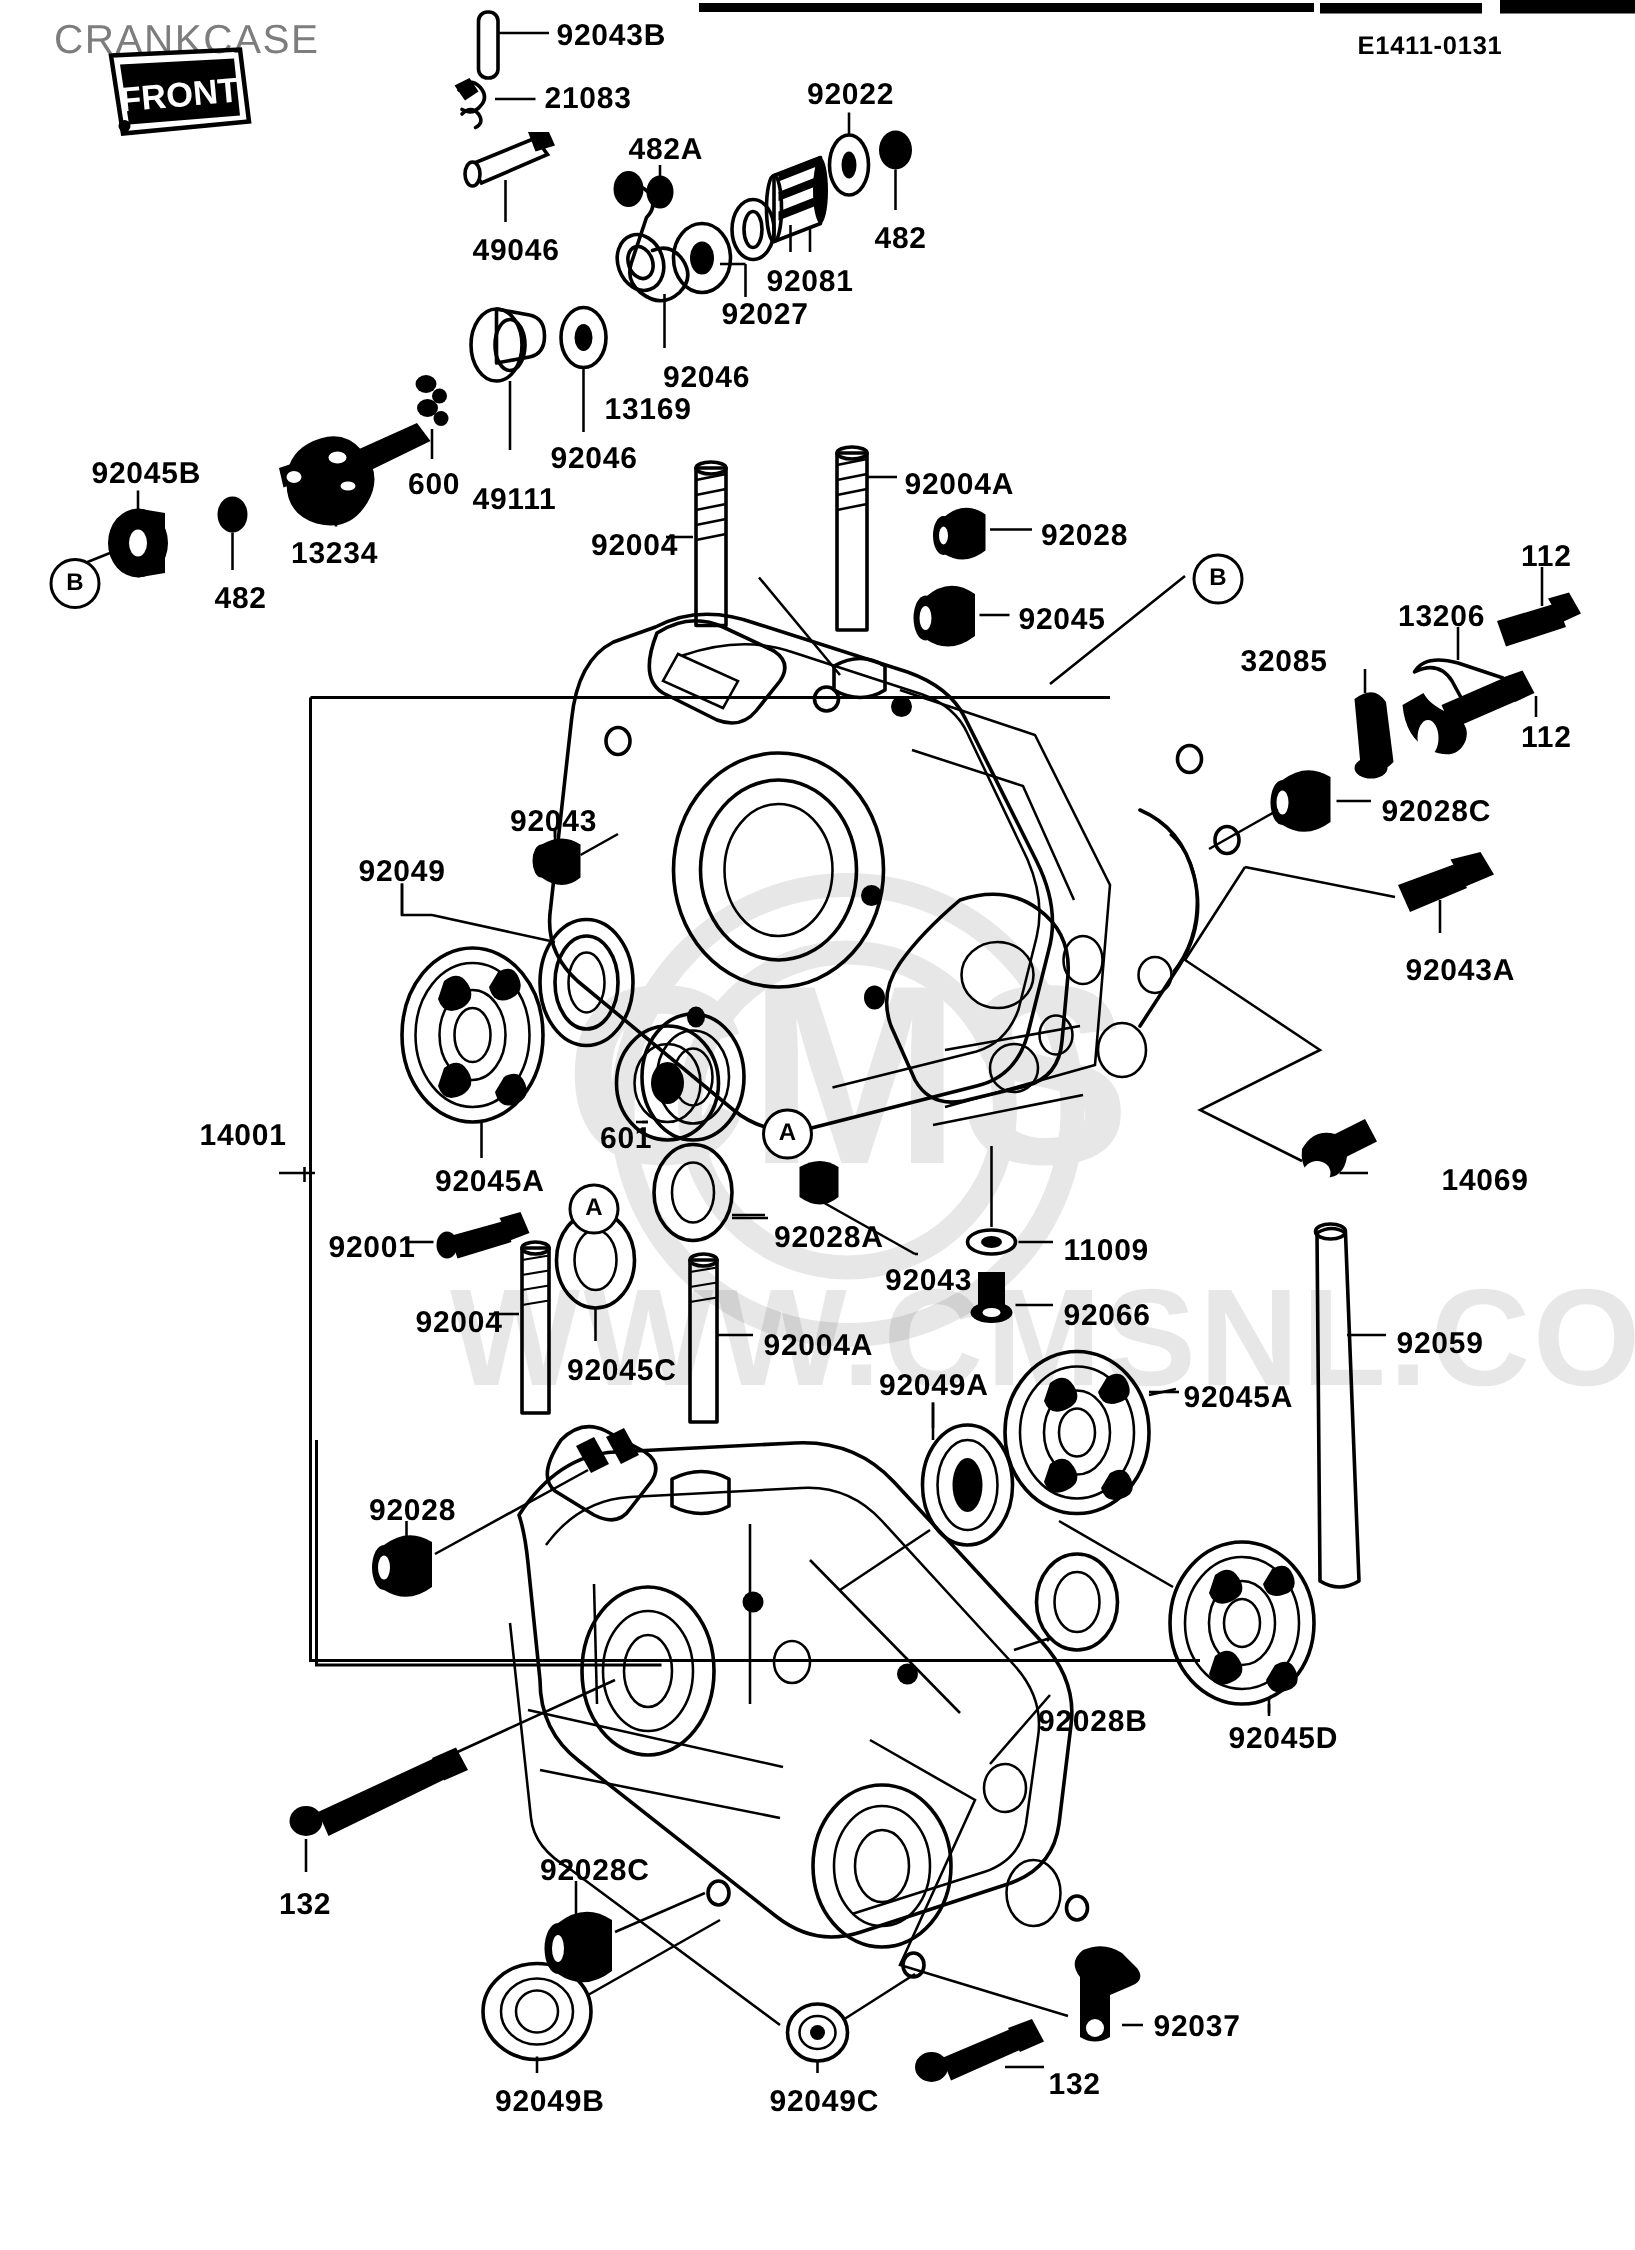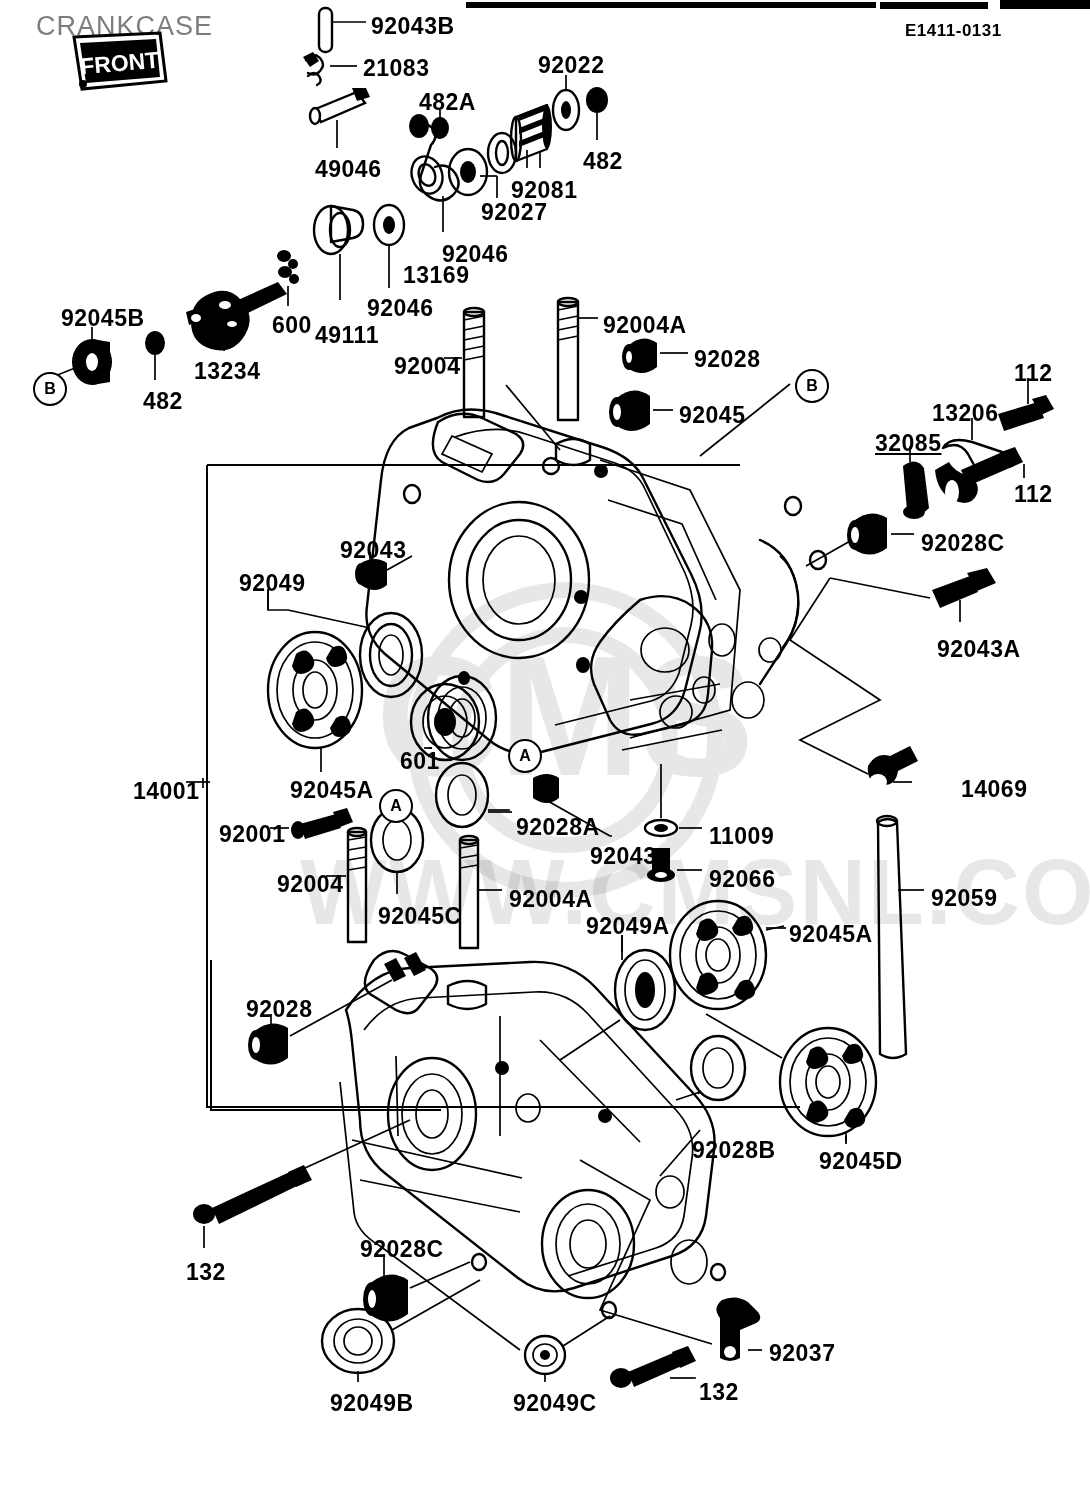--- a/index.html
+++ b/index.html
@@ -16,21 +16,21 @@
   .code{
     position:absolute;left:905px;top:21px;font-size:17px;font-weight:bold;
     color:#000;letter-spacing:.5px;font-family:"Liberation Sans",sans-serif;
   }
 
   
   .fronttag{position:absolute;left:72px;top:31px;width:96px;height:62px;}
 
   
   .lbl{
-    position:absolute;font-size:23px;font-weight:bold;color:#000;
+    position:absolute;font-size:20px;font-weight:bold;color:#000;
     letter-spacing:0.5px;white-space:nowrap;
     font-family:"Liberation Sans",sans-serif;
   }
 
   
   .bubble{
     position:absolute;width:30px;height:30px;border:2.4px solid #000;
     border-radius:50%;display:flex;align-items:center;justify-content:center;
     font-size:16px;font-weight:bold;background:#fff;
     font-family:"Liberation Sans",sans-serif;
@@ -614,28 +614,28 @@
       <div class="lbl" style="left: 272px; top: 312px;">600</div>
       <div class="lbl" style="left: 194px; top: 358px;">13234</div>
       <div class="lbl" style="left: 143px; top: 388px;">482</div>
       <div class="lbl" style="left: 61px; top: 305px;">92045B</div>
       <div class="lbl" style="left: 603px; top: 312px;">92004A</div>
       <div class="lbl" style="left: 394px; top: 353px;">92004</div>
       <div class="lbl" style="left: 694px; top: 346px;">92028</div>
       <div class="lbl" style="left: 679px; top: 402px;">92045</div>
       <div class="lbl" style="left: 1014px; top: 360px;">112</div>
       <div class="lbl" style="left: 932px; top: 400px;">13206</div>
-      <div class="lbl" style="left: 875px; top: 430px; text-decoration: underline;">32085</div>
+      <div class="lbl" style="left: 827px; top: 430px;">32085</div>
       <div class="lbl" style="left: 1014px; top: 481px;">112</div>
       <div class="lbl" style="left: 921px; top: 530px;">92028C</div>
       <div class="lbl" style="left: 340px; top: 537px;">92043</div>
       <div class="lbl" style="left: 239px; top: 570px;">92049</div>
       <div class="lbl" style="left: 937px; top: 636px;">92043A</div>
       <div class="lbl" style="left: 400px; top: 748px;">601</div>
-      <div class="lbl" style="left: 133px; top: 778px;">14001</div>
+      <div class="lbl" style="left: 133px; top: 746px;">14001</div>
       <div class="lbl" style="left: 290px; top: 777px;">92045A</div>
       <div class="lbl" style="left: 917px; top: 776px; margin-left: 44px;">14069</div>
       <div class="lbl" style="left: 219px; top: 821px;">92001</div>
       <div class="lbl" style="left: 516px; top: 814px;">92028A</div>
       <div class="lbl" style="left: 590px; top: 843px;">92043</div>
       <div class="lbl" style="left: 709px; top: 823px;">11009</div>
       <div class="lbl" style="left: 277px; top: 871px;">92004</div>
       <div class="lbl" style="left: 509px; top: 886px;">92004A</div>
       <div class="lbl" style="left: 709px; top: 866px;">92066</div>
       <div class="lbl" style="left: 378px; top: 903px;">92045C</div>

